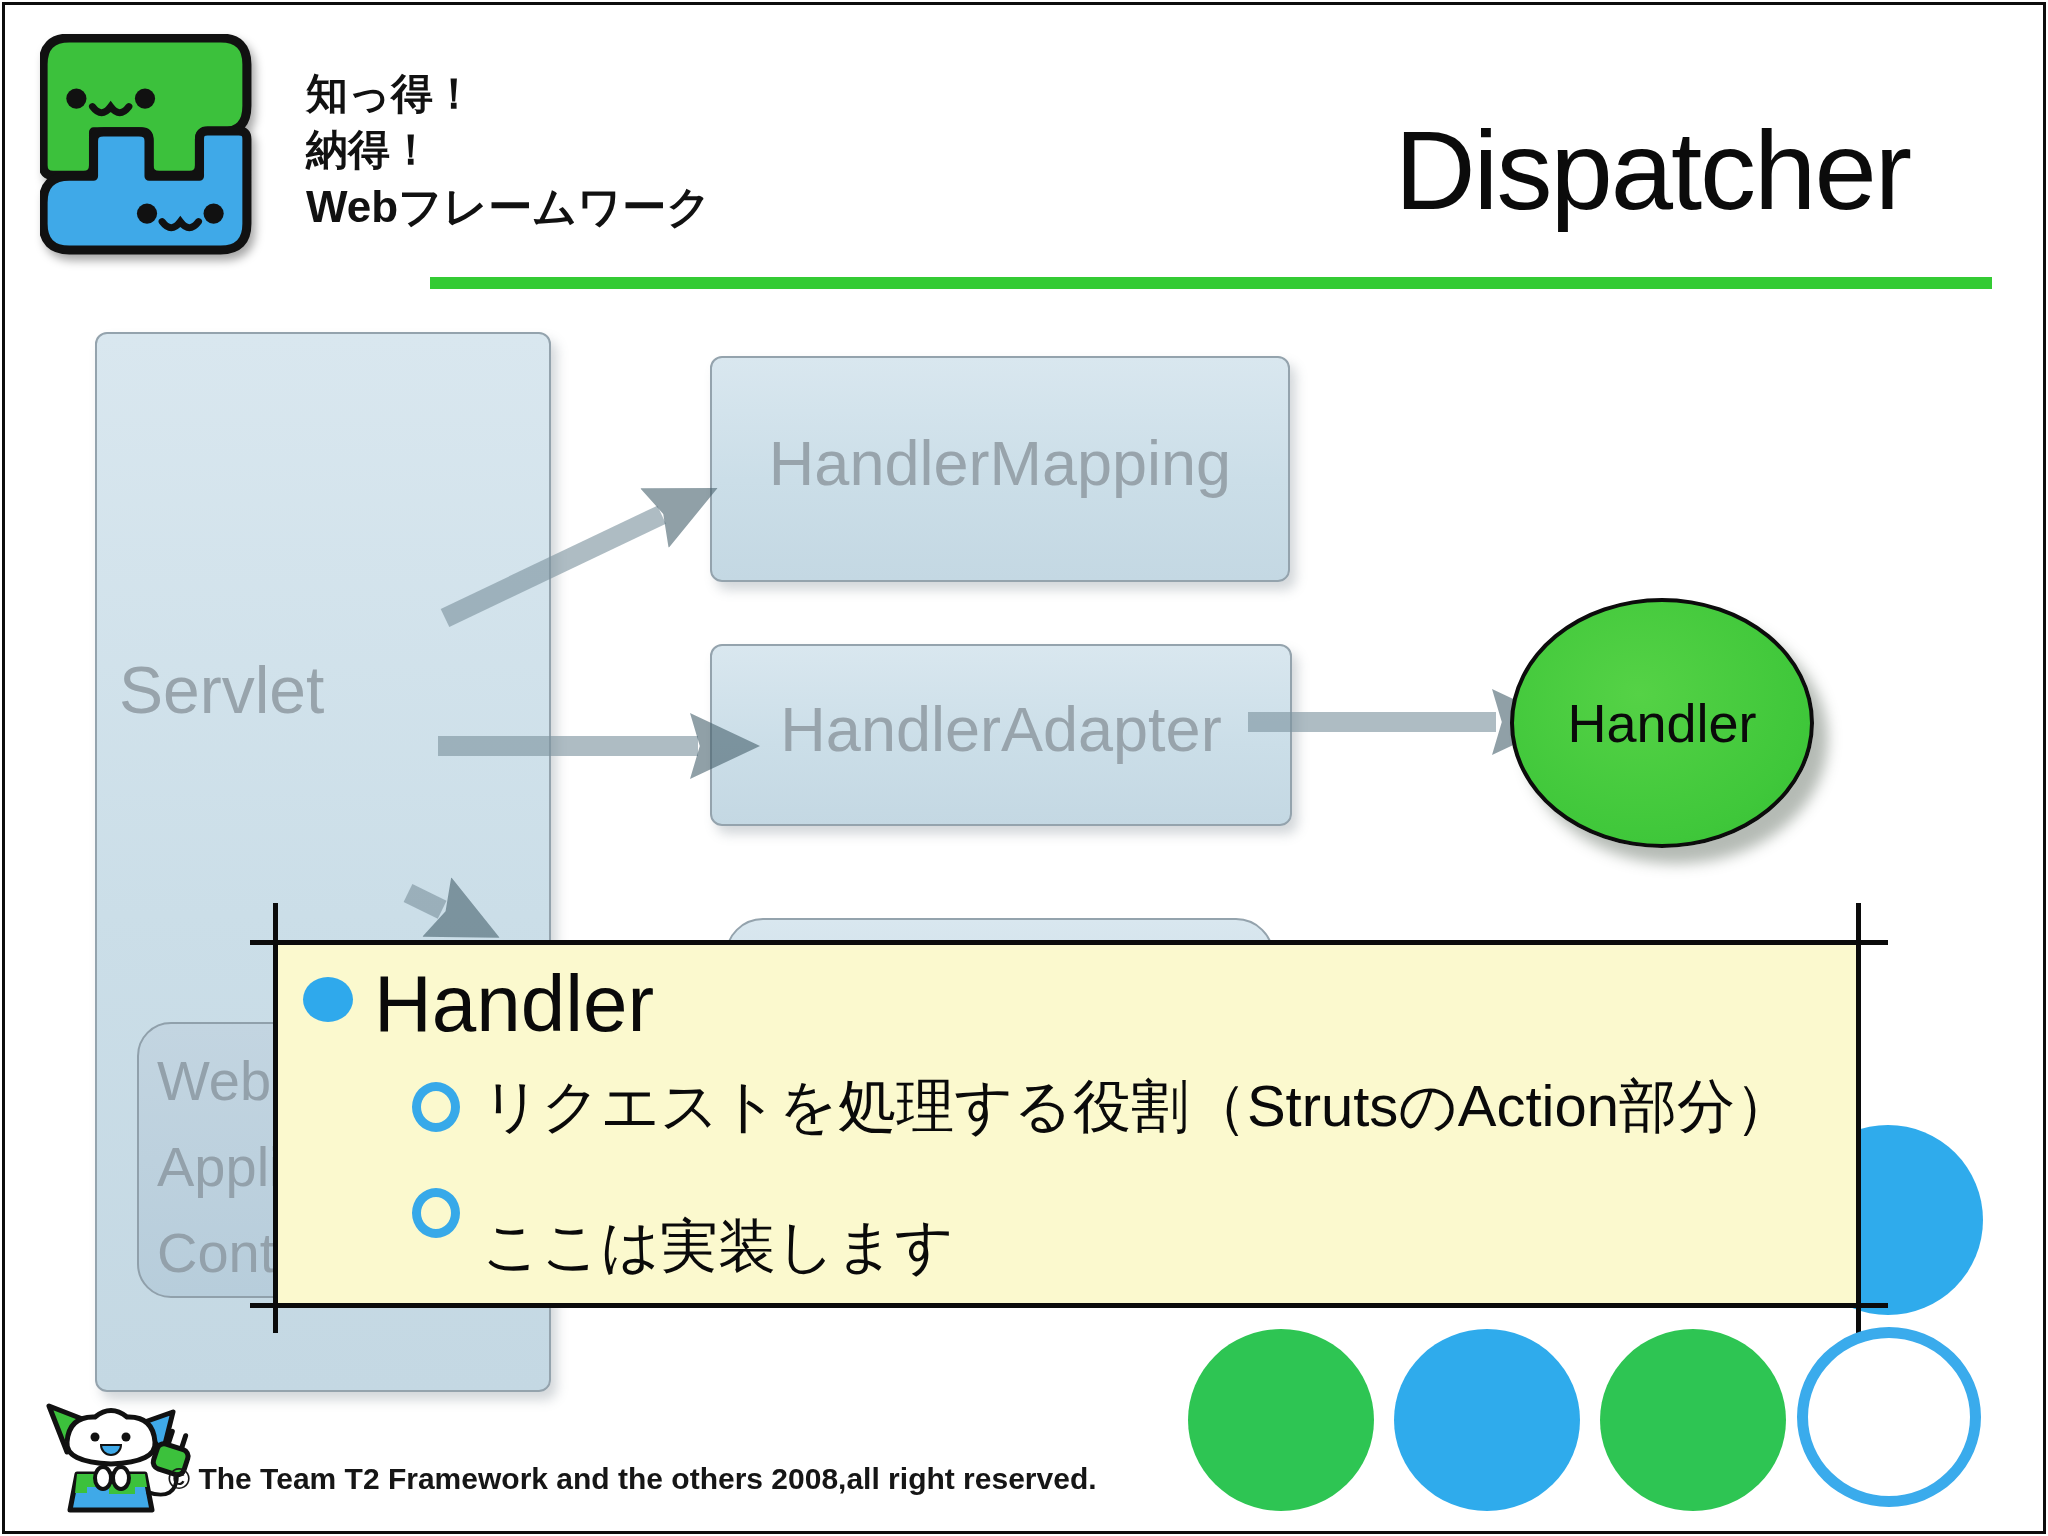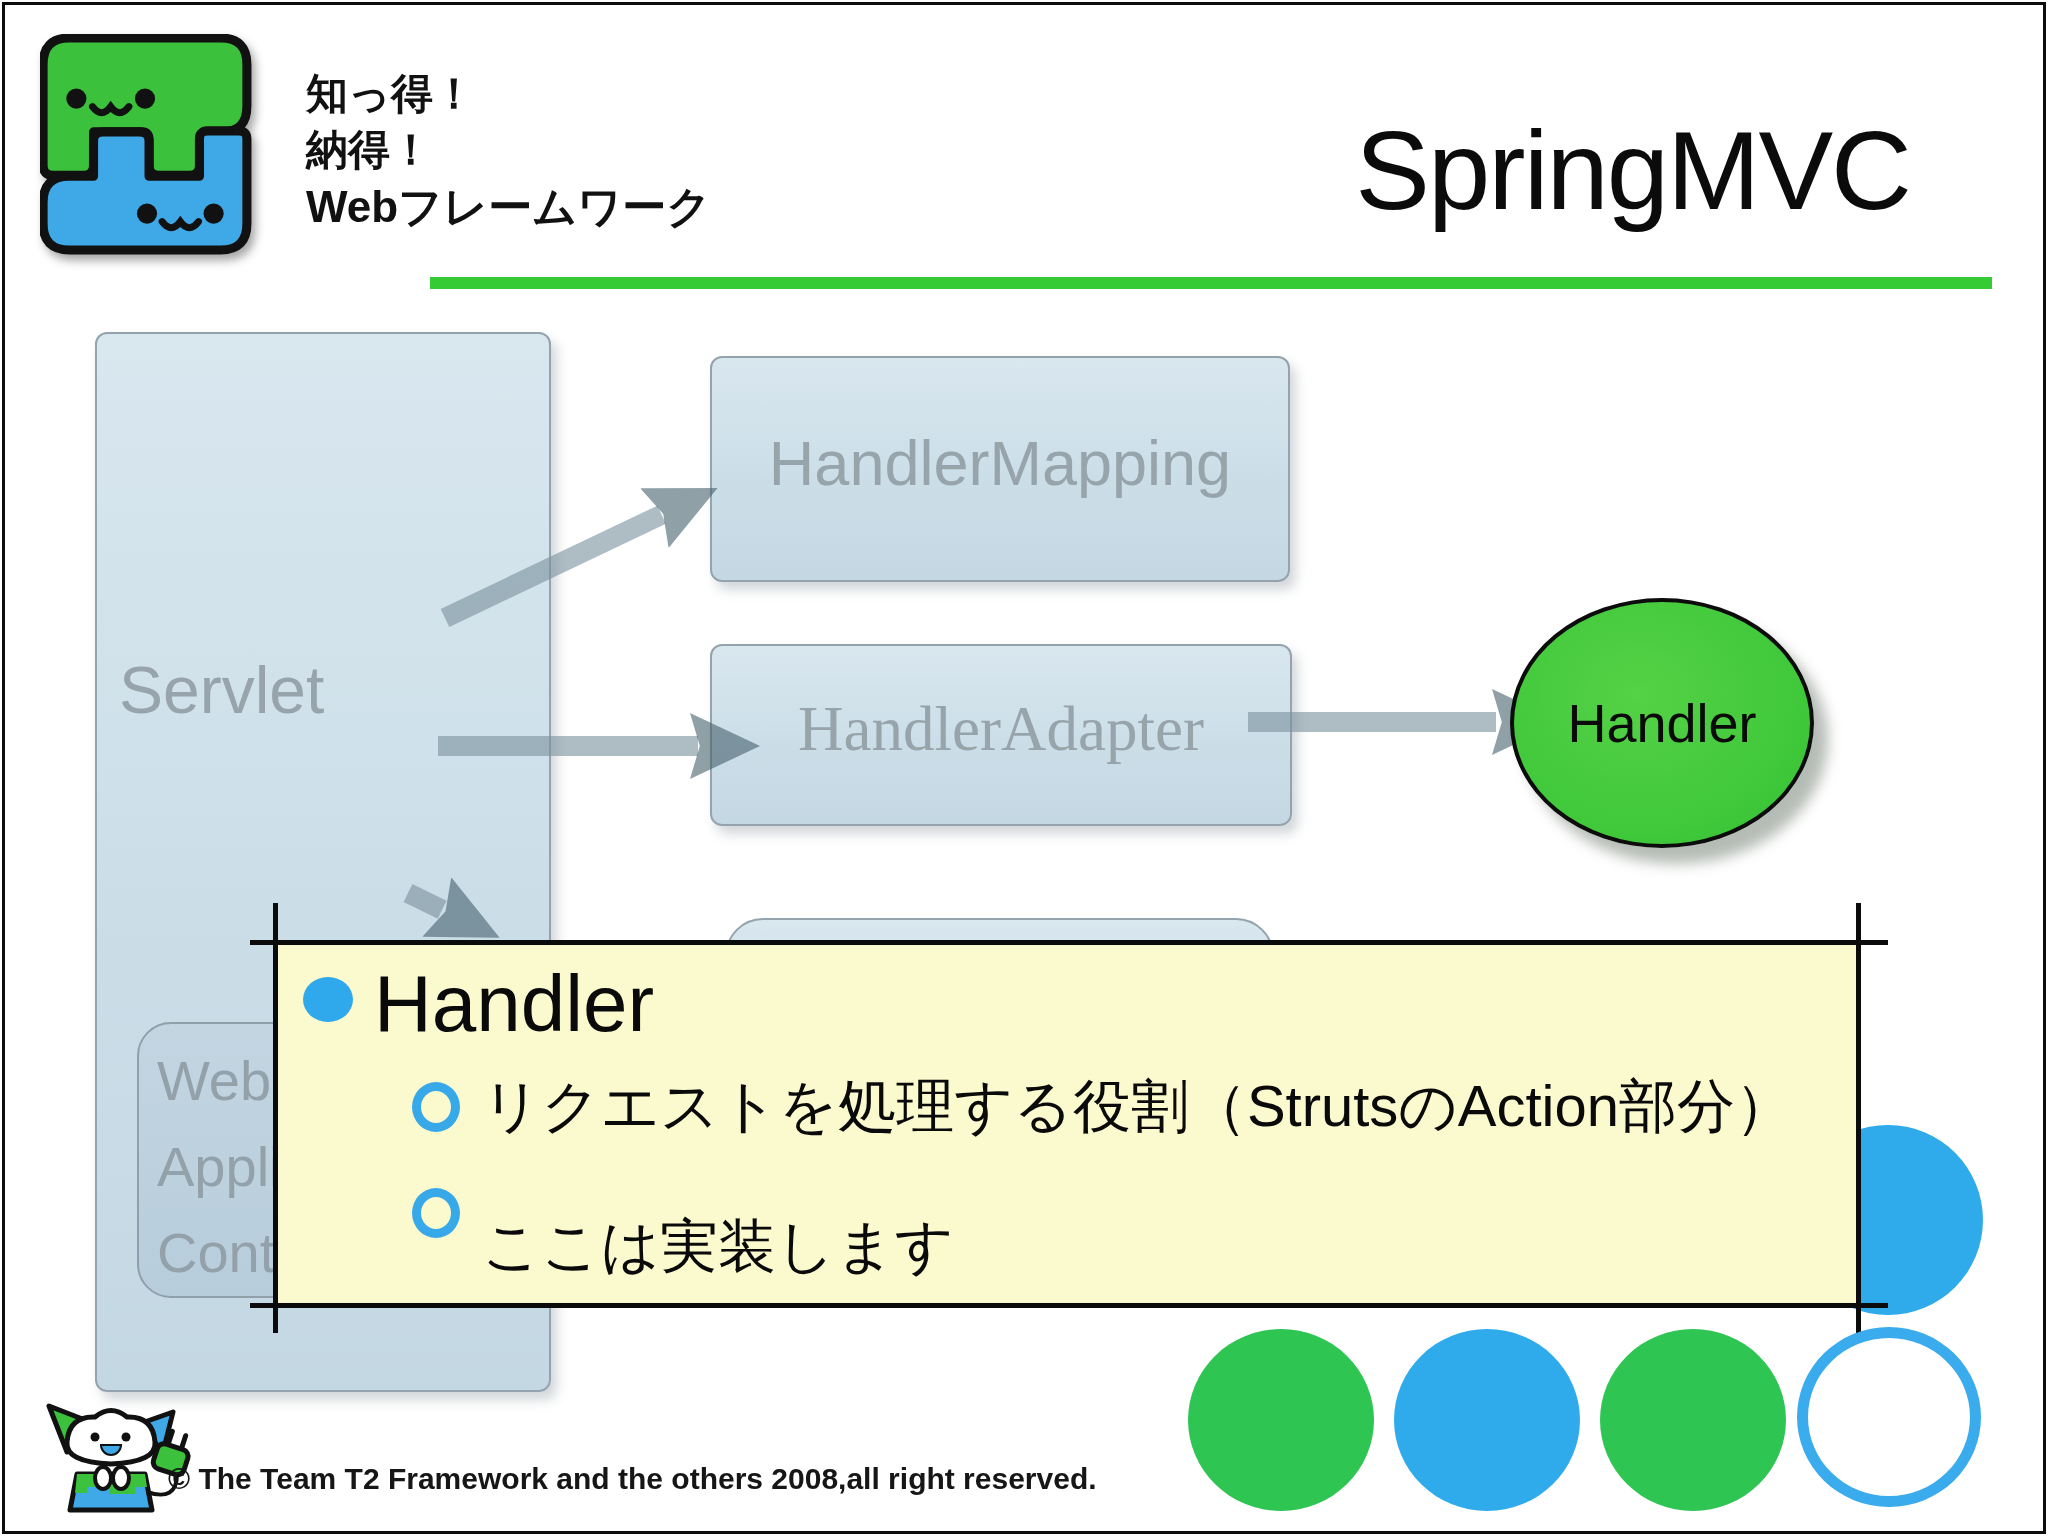--- a/index.html
+++ b/index.html
@@ -30,21 +30,21 @@
     color:#98a4ac;
   }
   .dispatcher{left:95px;top:332px;width:452px;height:1056px;z-index:1;}
   .dispatcher .lbl{position:absolute;left:22px;top:316px;font-size:66px;line-height:80px;}
   .webapp{
     position:absolute;left:40px;top:688px;width:392px;height:272px;border:2px solid #90a0ab;border-radius:34px;
     background:linear-gradient(180deg,#c3d5e1 0%,#b7cddb 100%);color:#93a1ab;z-index:2;
   }
   .webapp .lbl{position:absolute;left:18px;top:14px;font-size:56px;line-height:86px;white-space:nowrap;}
   .hmapping{left:710px;top:356px;width:576px;height:222px;z-index:1;}
-  .hadapter{left:710px;top:644px;width:578px;height:178px;z-index:1;font-family:Liberation Serif, serif;}
+  .hadapter{left:710px;top:644px;width:578px;height:178px;z-index:1;}
   .boxlabel{position:absolute;left:0;right:0;top:50%;transform:translateY(-58%);text-align:center;font-size:63px;white-space:nowrap;}
   .thirdbox{
     position:absolute;left:725px;top:918px;width:545px;height:90px;z-index:2;
     border:2px solid #94a3ad;border-radius:38px 38px 0 0;
     background:linear-gradient(180deg,#d9e7ef,#cddfe9);
   }
   .handler-ellipse{
     position:absolute;left:1510px;top:598px;width:296px;height:242px;border-radius:50%;
     background:radial-gradient(ellipse at 42% 38%,#55d246 0%,#3fc73a 70%,#36bd33 100%);
     border:4px solid #0c0c0c;z-index:3;display:flex;align-items:center;justify-content:center;
@@ -112,21 +112,21 @@
       <circle cx="106" cy="178" r="10"></circle>
         <circle cx="172" cy="178" r="10"></circle>
       <path d="M121,186 q9,12 18,0 q9,12 18,0" fill="none" stroke="#111" stroke-width="7" stroke-linecap="round"></path>
     </g>
   </svg>
   <div class="logo-text">
     <div class="logo-line l1">知っ得！</div>
     <div class="logo-line l2">納得！</div>
     <div class="logo-line l3">Webフレームワーク</div>
   </div>
-  <div class="page-title">SpringMVC</div>
+  <div class="page-title">Dispatcher</div>
   <div class="title-rule"></div>
 
   <div class="dbox dispatcher">
     <div class="lbl">
       <div>Servlet</div>
     </div>
     <div class="webapp">
       <div class="lbl">
         <div>Web</div>
         <div>Application</div>

